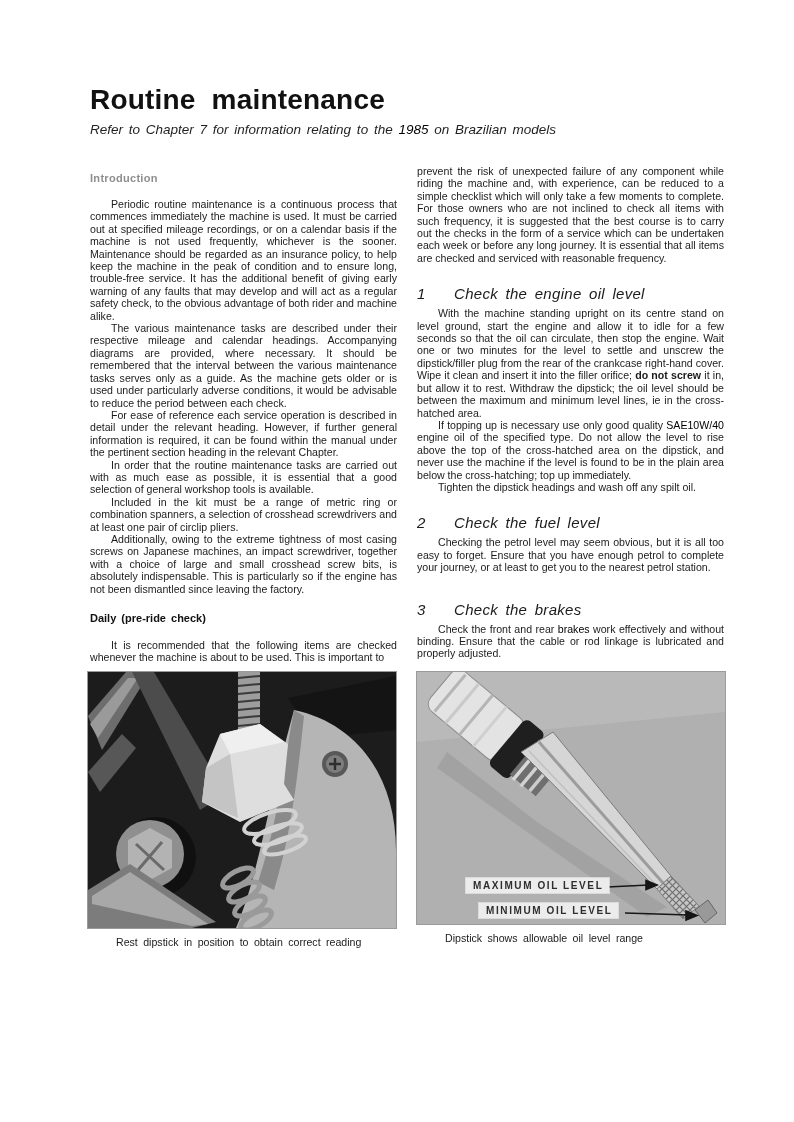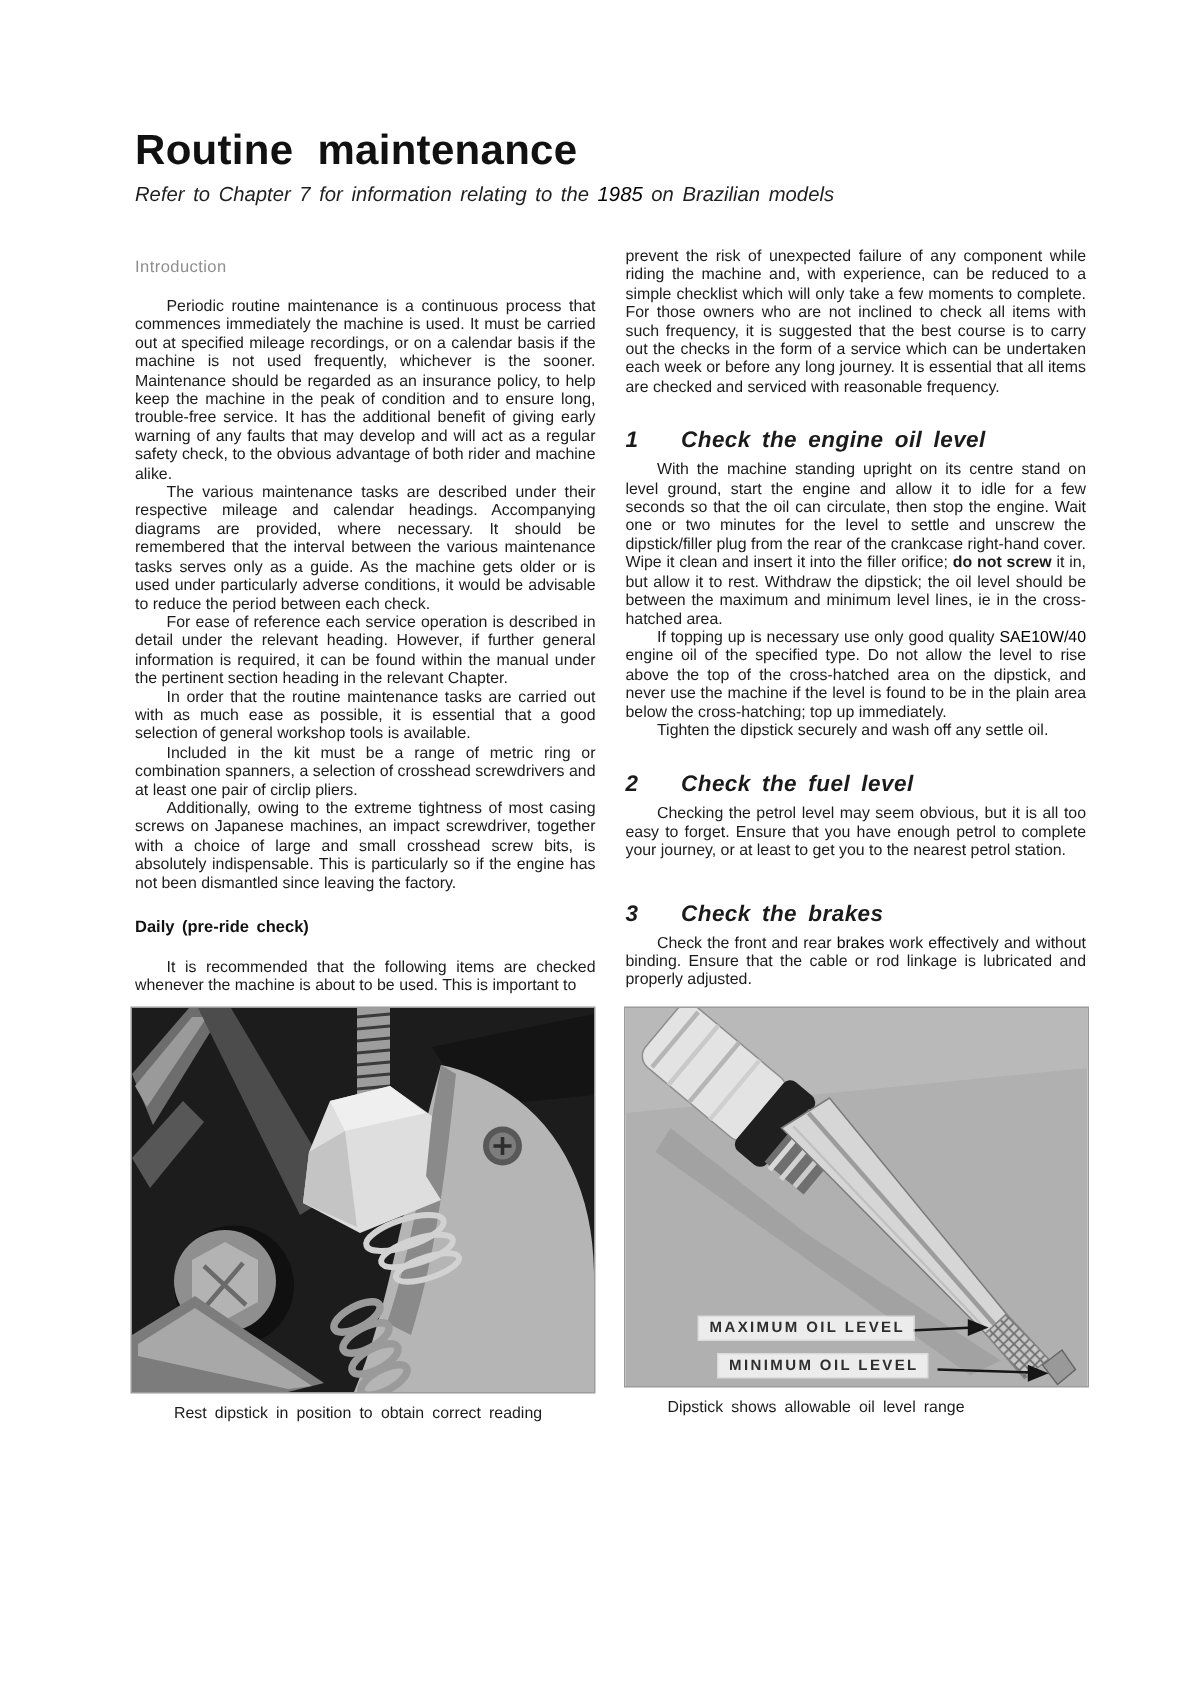--- a/index.html
+++ b/index.html
@@ -29,32 +29,32 @@
   .col-left  { left: 90px;  top: 172px; }
   .col-right { left: 417px; top: 165px; }
 
   .body-p {
     font-size: 10.6px; line-height: 12.4px;
     text-align: justify; color: #1b1b1b;
   }
   .indent { text-indent: 21px; }
 
   .intro-h {
-    font-size: 11px; font-weight: normal; color: #8e8e8e;
+    font-size: 11px; font-weight: bold; color: #8e8e8e;
     letter-spacing: 0.3px; margin: 0 0 14px 0;
   }
   .daily-h {
     font-size: 11px; font-weight: bold; color: #111;
     margin: 17px 0 15px 0; word-spacing: 2px;
   }
 
   .sec { margin-top: 21px; }
   .sec-3 { margin-top: 27px; }
   .sec-h {
-    font-size: 15px; font-style: italic; font-weight: bold;
+    font-size: 15px; font-style: italic; font-weight: normal;
     color: #1b1b1b; margin-bottom: 5px; word-spacing: 3px; letter-spacing: 0.3px;
   }
   .sec-num { display: inline-block; width: 37px; }
 
   .bold-inline { font-weight: bold; }
 
   figure { position: absolute; width: 308px; }
   .fig-left  { left: 88px;  top: 672px; }
   .fig-right { left: 417px; top: 672px; }
   figure svg { display: block; }
@@ -93,21 +93,21 @@
     <p class="body-p indent">It is recommended that the following items are checked whenever the machine is about to be used. This is important to</p>
   </div>
 
   <div class="col col-right">
     <p class="body-p">prevent the risk of unexpected failure of any component while riding the machine and, with experience, can be reduced to a simple checklist which will only take a few moments to complete. For those owners who are not inclined to check all items with such frequency, it is suggested that the best course is to carry out the checks in the form of a service which can be undertaken each week or before any long journey. It is essential that all items are checked and serviced with reasonable frequency.</p>
 
     <div class="sec">
       <h3 class="sec-h"><span class="sec-num">1</span><span>Check the engine oil level</span></h3>
       <p class="body-p indent"><span>With the machine standing upright on its centre stand on level ground, start the engine and allow it to idle for a few seconds so that the oil can circulate, then stop the engine. Wait one or two minutes for the level to settle and unscrew the dipstick/filler plug from the rear of the crankcase right-hand cover. Wipe it clean and insert it into the filler orifice; </span><span class="bold-inline">do not screw</span><span> it in, but allow it to rest. Withdraw the dipstick; the oil level should be between the maximum and minimum level lines, ie in the cross-hatched area.</span></p>
       <p class="body-p indent"><span>If topping up is necessary use only good quality </span><span class="muted">SAE10W/40</span><span> engine oil of the specified type. Do not allow the level to rise above the top of the cross-hatched area on the dipstick, and never use the machine if the level is found to be in the plain area below the cross-hatching; top up immediately.</span></p>
-      <p class="body-p indent">Tighten the dipstick securely and wash off any settle oil.</p>
+      <p class="body-p indent">Tighten the dipstick headings and wash off any spilt oil.</p>
     </div>
 
     <div class="sec">
       <h3 class="sec-h"><span class="sec-num">2</span><span>Check the fuel level</span></h3>
       <p class="body-p indent">Checking the petrol level may seem obvious, but it is all too easy to forget. Ensure that you have enough petrol to complete your journey, or at least to get you to the nearest petrol station.</p>
     </div>
 
     <div class="sec sec-3">
       <h3 class="sec-h"><span class="sec-num">3</span><span>Check the brakes</span></h3>
       <p class="body-p indent"><span>Check the front and rear </span><span class="muted">brakes</span><span> work effectively and without binding. Ensure that the cable or rod linkage is lubricated and properly adjusted.</span></p>

